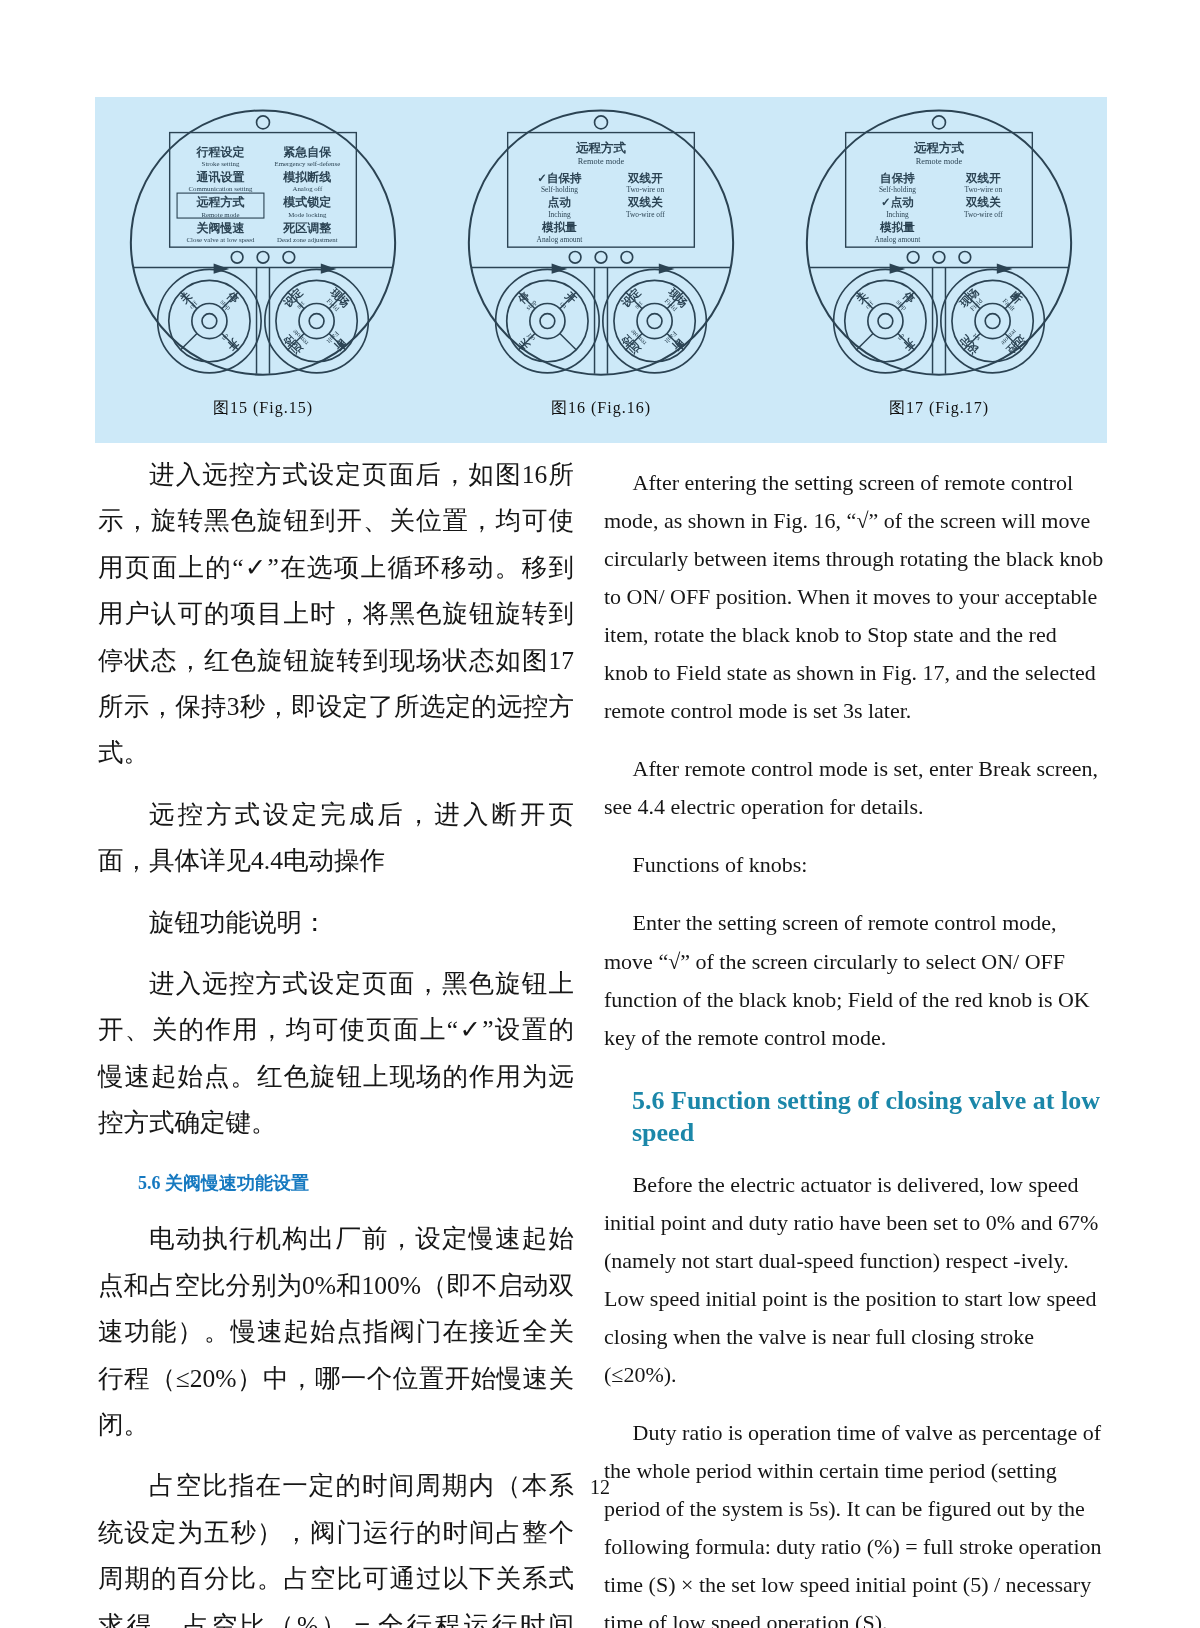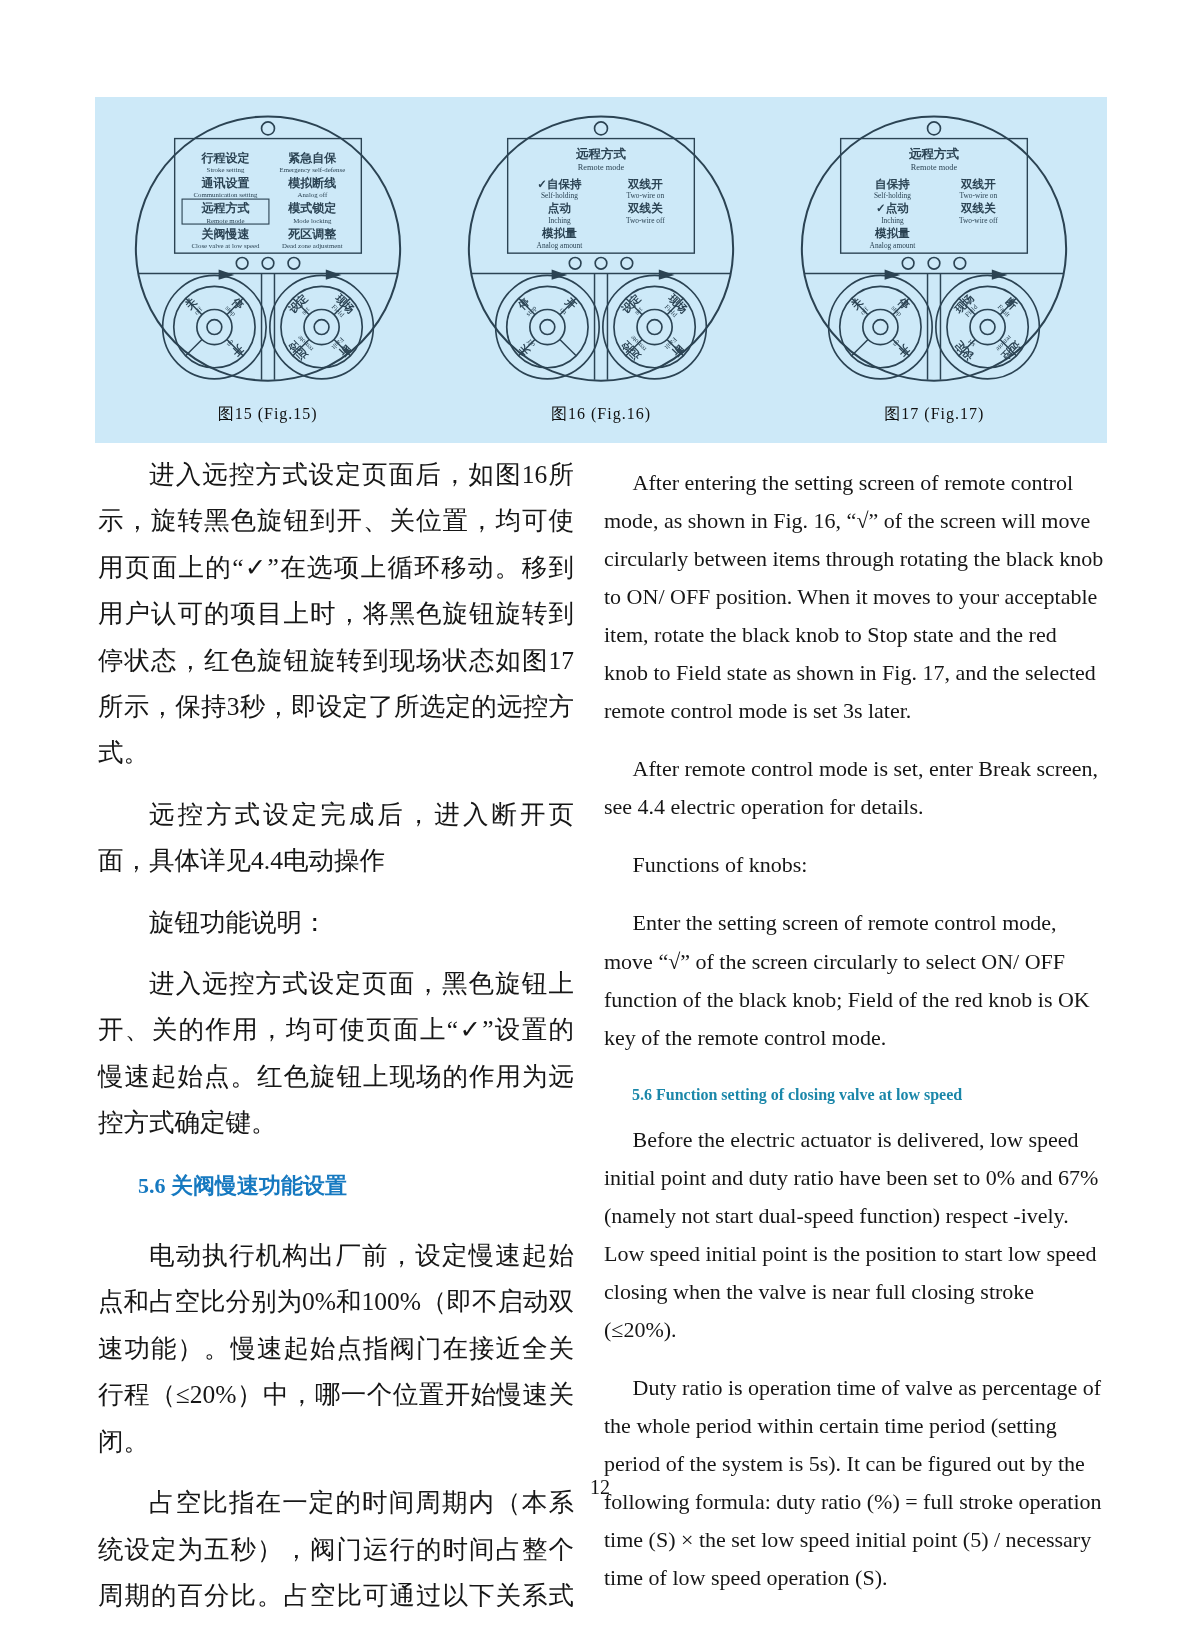--- a/index.html
+++ b/index.html
@@ -5,40 +5,40 @@
   html,body{margin:0;padding:0;}
   body{
     width:1200px;height:1628px;position:relative;background:#ffffff;
     font-family:"Liberation Serif","DejaVu Serif",serif;color:#161616;overflow:hidden;
   }
   
   .panel{
     position:absolute;left:95px;top:97px;width:1012px;height:346px;
     background:var(--panel-bg,#cde9f8);
     display:flex;justify-content:space-between;align-items:flex-start;
-    padding:6px;box-sizing:border-box;
+    padding:0;box-sizing:border-box;
   }
   .fig{width:336px;text-align:center;padding-top:6px;}
   .fig svg{width:318px;height:292px;display:block;margin:0 auto;}
   .fig-caption{font-size:16px;margin-top:3px;color:#111;letter-spacing:1px;}
   
   .columns{
     position:absolute;left:98px;top:452px;width:1008px;
     display:flex;gap:26px;align-items:flex-start;
   }
   .col-zh{width:480px;font-size:25.5px;line-height:1.82;text-align:justify;}
   .col-en{width:502px;font-size:22px;line-height:1.73;}
   .col-zh p{text-indent:2em;margin:0 4px 15px 0;}
   .col-en p{text-indent:1.3em;margin:12px 0 20px 0;}
   .col-zh h2{
-    color:var(--zh-heading,#1679c0);font-size:22px;font-weight:bold;
-    margin:26px 0 34px 0;padding-left:40px;line-height:1.2;
+    color:var(--zh-heading,#1679c0);font-size:18px;font-weight:bold;
+    margin:26px 0 22px 0;padding-left:40px;line-height:1.2;
   }
   .col-en h2{
-    color:var(--en-heading,#1b87a9);font-size:16px;font-weight:bold;
+    color:var(--en-heading,#1b87a9);font-size:26px;font-weight:bold;
     margin:28px 0 16px 0;padding-left:28px;line-height:1.25;
   }
   .page-number{
     position:absolute;left:0;top:1476px;width:100%;
     text-align:center;font-size:20px;color:#111;
   }
 </style>
 </head>
 <body style="--panel-bg: #cde9f8; --zh-heading: #1679c0; --en-heading: #1b87a9;">
 

